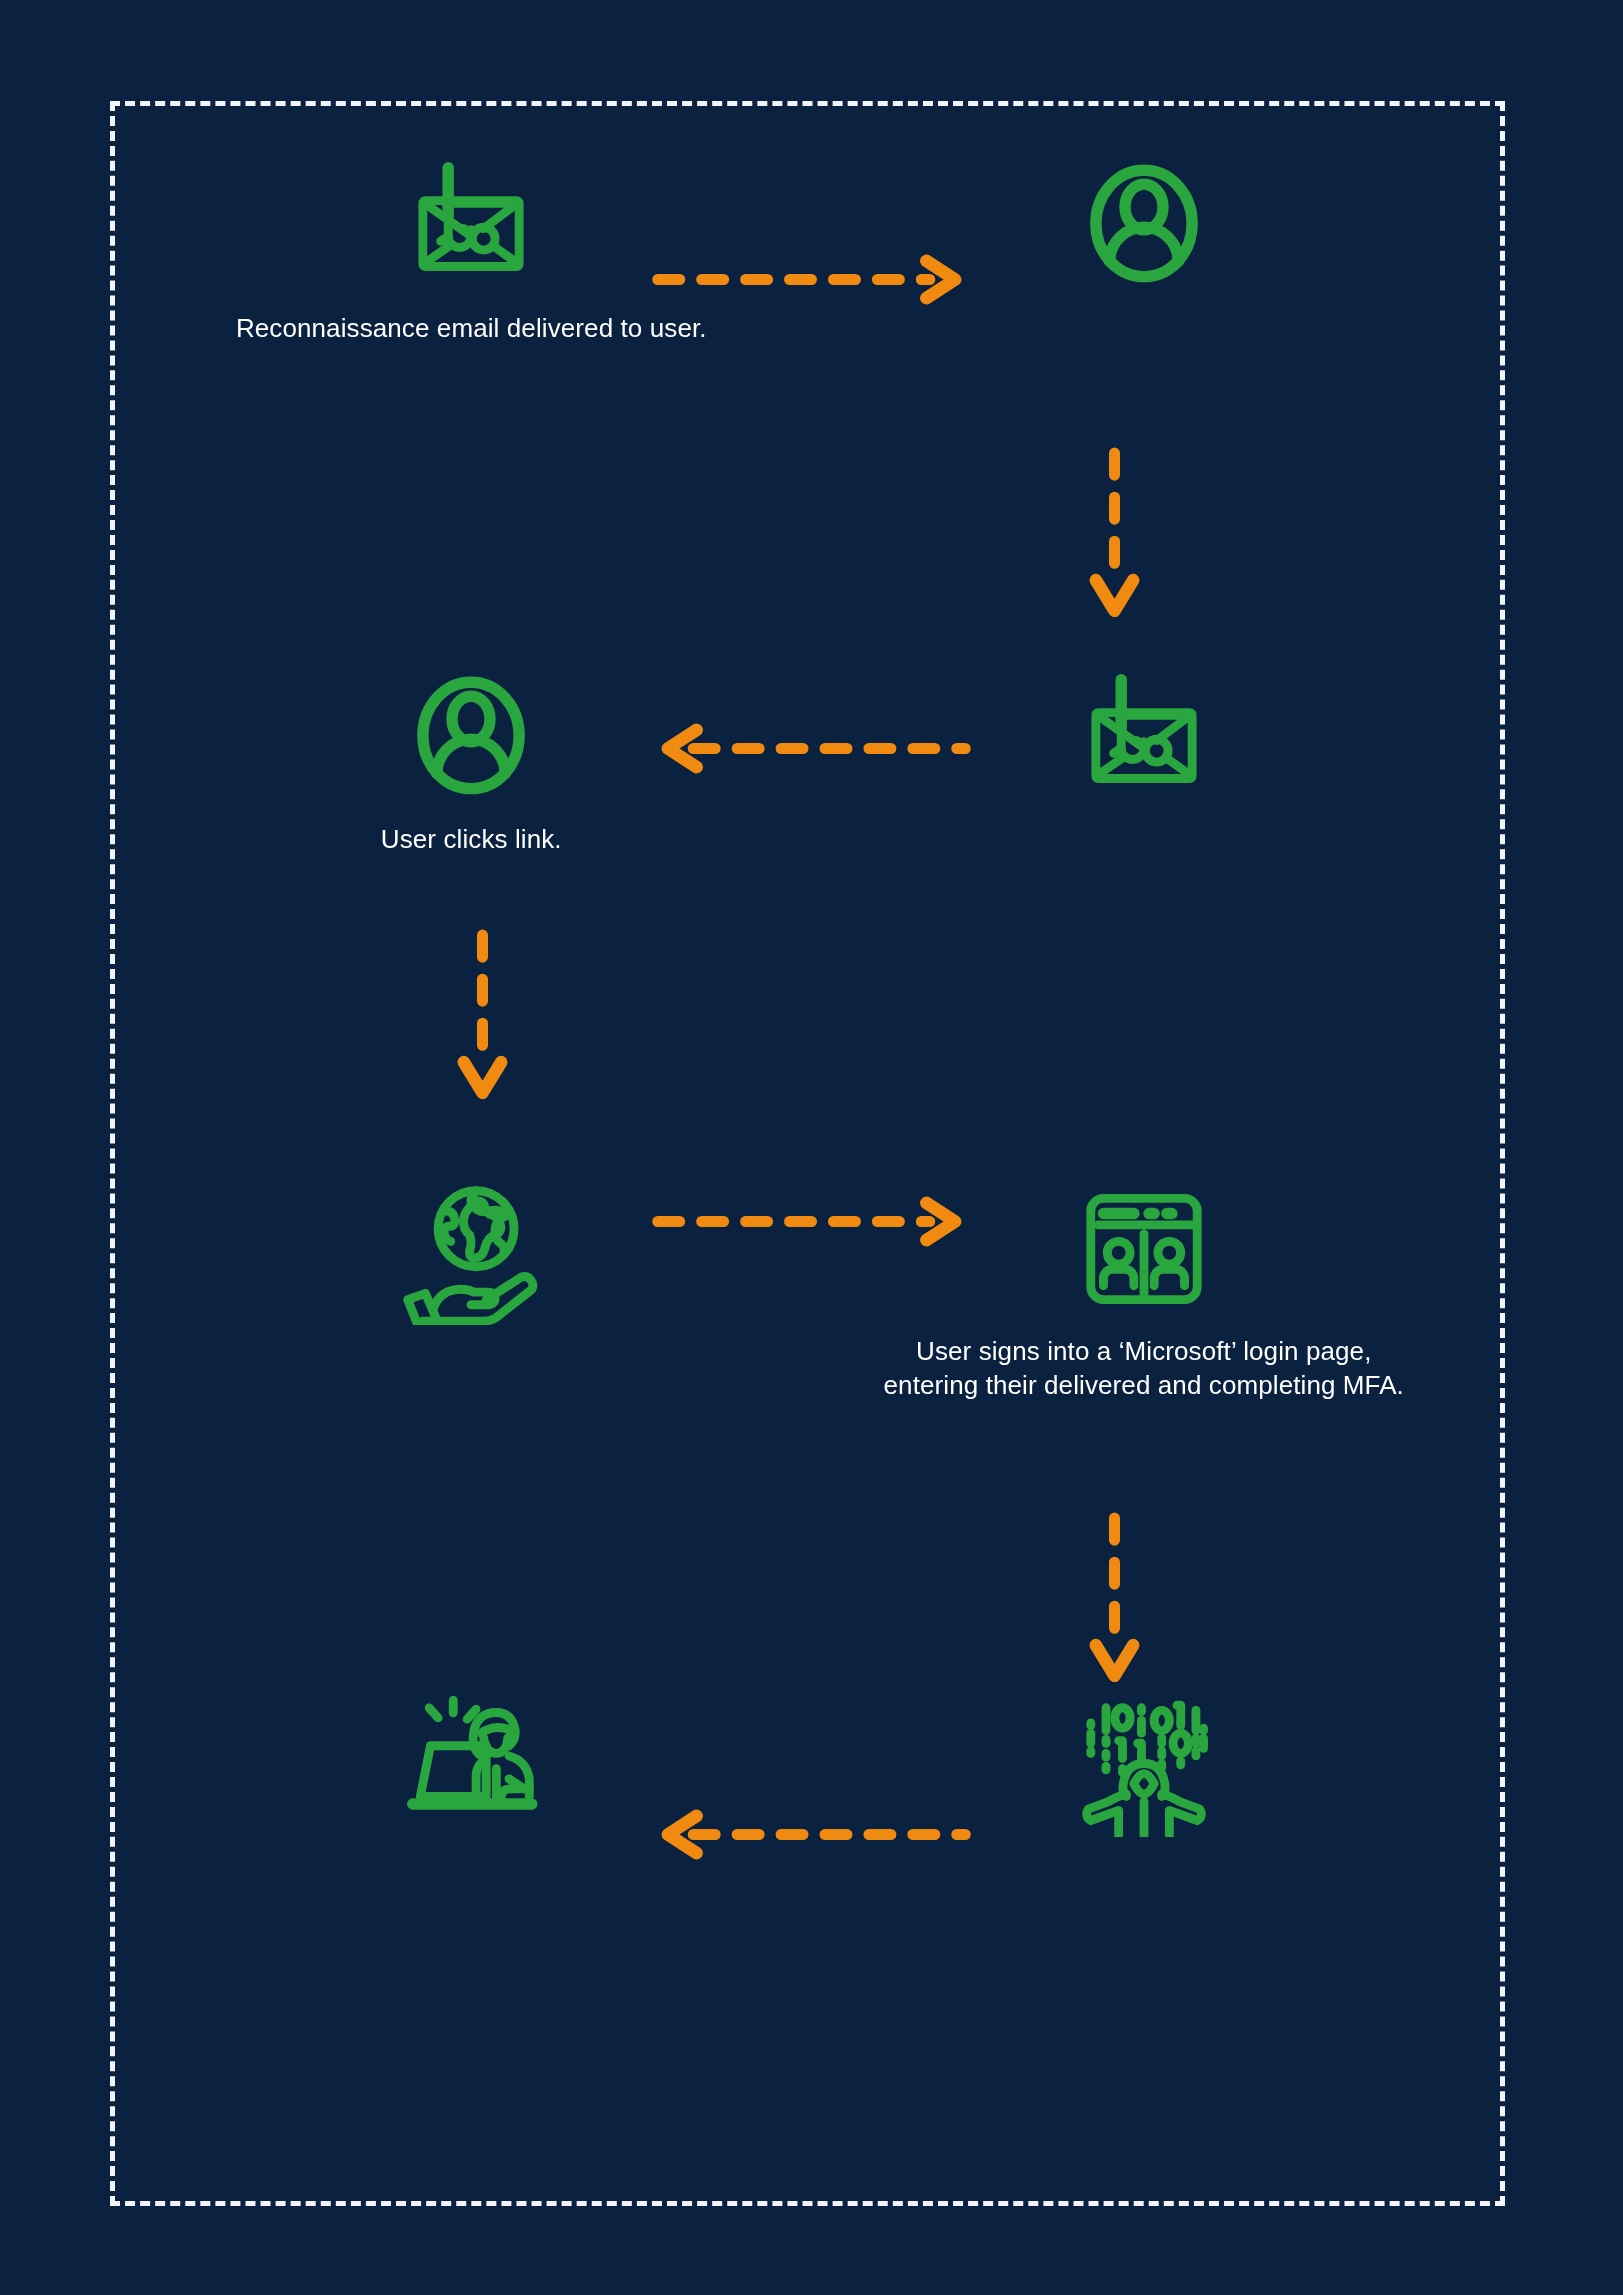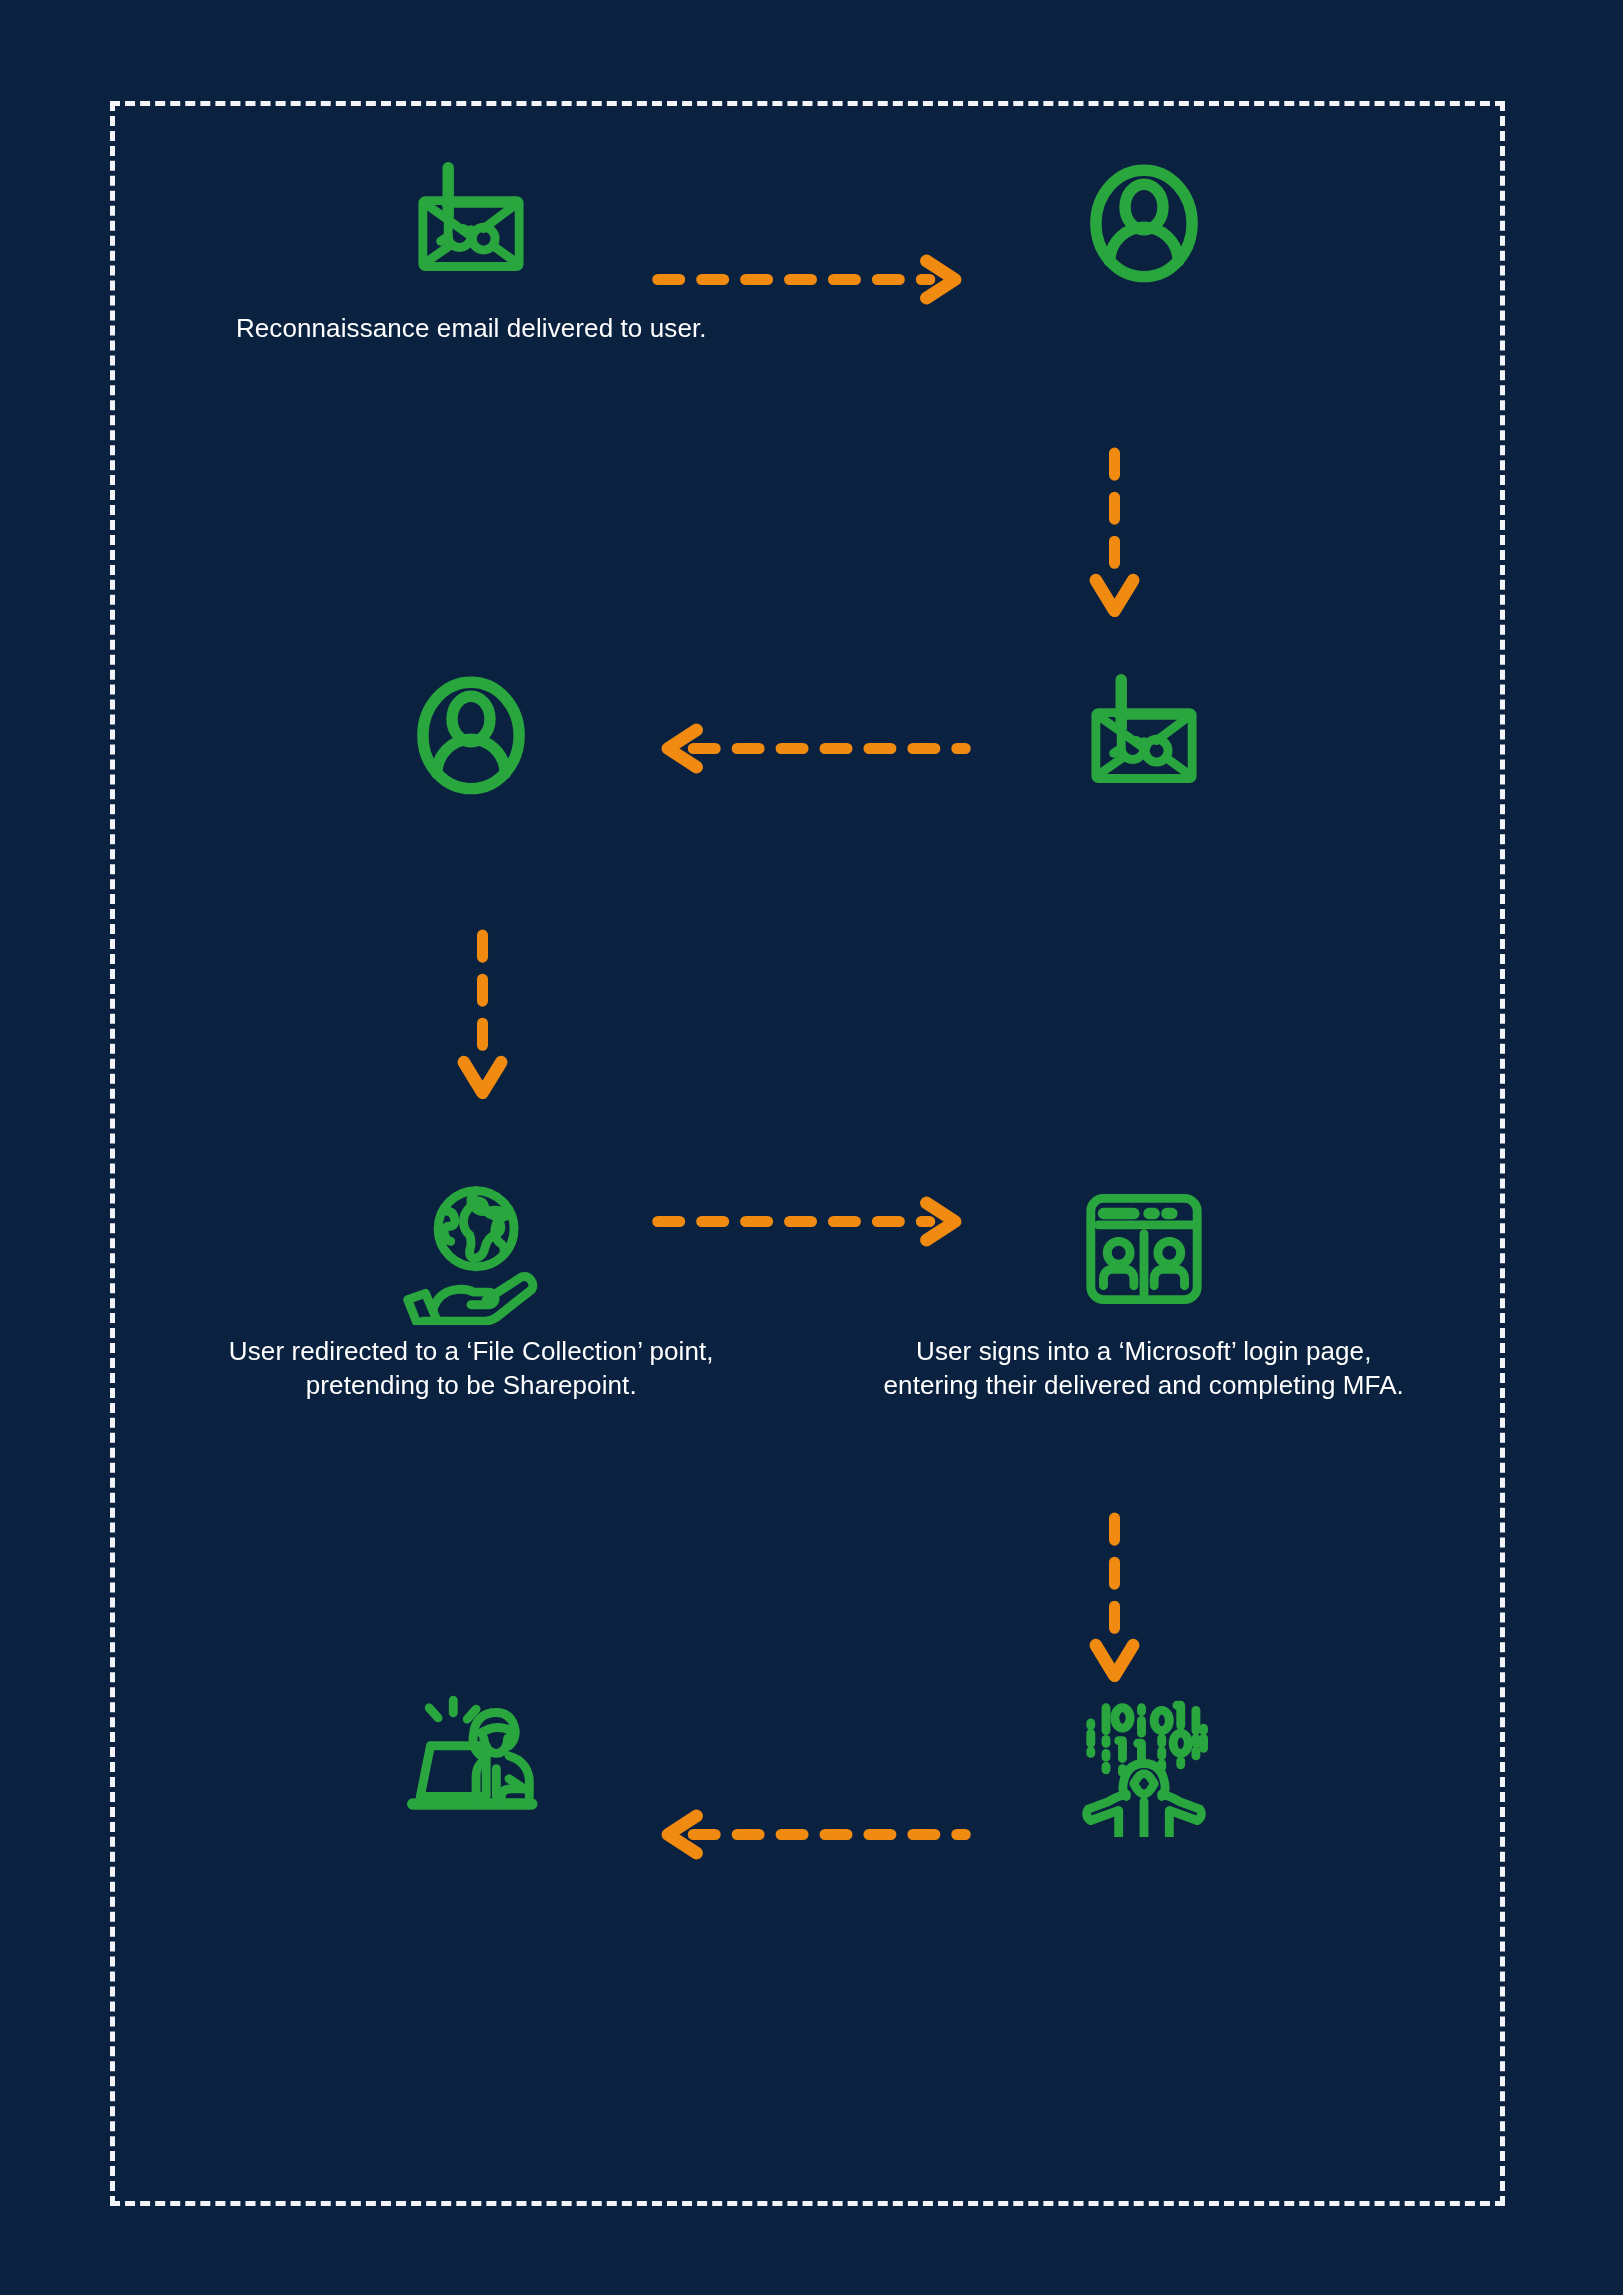--- a/index.html
+++ b/index.html
@@ -222,20 +222,21 @@
     </div>
 
     <div class="step-cell">
       <div class="step-icon">
         <svg viewBox="0 0 120 120">
           <ellipse class="icn-thick" cx="60" cy="58" rx="38" ry="42"></ellipse>
           <ellipse class="icn-thick" cx="60" cy="45" rx="15" ry="18"></ellipse>
           <path class="icn-thick" d="M33 88 a27 27 0 0 1 54 0"></path>
         </svg>
       </div>
+      <div class="step-caption">User clicks link.</div>
     </div>
 
     <div class="step-cell">
       <div class="step-icon">
         <svg viewBox="0 0 120 120">
           <rect class="icn" x="22" y="40" width="76" height="52" rx="2"></rect>
           <path class="icn" d="M26 44 L60 68"></path>
           <path class="icn" d="M94 44 L70 62"></path>
           <path class="icn" d="M24 89 L44 75"></path>
           <path class="icn" d="M96 89 L78 76"></path>
@@ -256,21 +257,20 @@
           <circle class="icn" cx="64" cy="44" r="30"></circle>
           <path class="icn" d="M64 14 q-6 6 -2 12 q4 6 12 4 q8 -2 12 2"></path>
           <path class="icn" d="M40 30 q6 0 7 6 q1 6 -4 6 q-5 0 -4 6 q1 5 5 6"></path>
           <path class="icn" d="M60 26 q-6 6 -6 12 q0 7 5 11 q2 6 0 12 q-1 6 4 6 q6 0 8 -8 q2 -8 8 -10 q6 -3 4 -9 q-2 -6 -7 -7 q-4 -1 -5 -6 q-1 -5 -6 -5 q-3 0 -5 -1z"></path>
           <path class="icn" d="M88 34 q-8 2 -9 10 q-1 8 5 12 q3 3 2 7"></path>
           <path class="icn" d="M30 108 q4 -14 18 -16 q8 -1 14 2 h12 a5 5 0 0 1 0 10 h-14"></path>
           <path class="icn" d="M72 100 L100 82 a7 7 0 0 1 8 10 L80 114 q-4 3 -10 3 H22"></path>
           <path class="icn" d="M10 100 L24 95 L33 116 L18 120 Z"></path>
         </svg>
       </div>
-      <div class="step-caption">User redirected to a ‘File Collection’ point, pretending to be Sharepoint.</div>
     </div>
 
     <div class="step-cell">
       <div class="step-icon">
         <svg viewBox="0 0 120 120">
           <rect class="icn" x="18" y="20" width="84" height="80" rx="10"></rect>
           <path class="icn-thick" d="M28 32 H52"></path>
           <path class="icn-thick" d="M64 32 H68"></path>
           <path class="icn-thick" d="M78 32 H82"></path>
           <path class="icn" d="M24 41 H98"></path>

